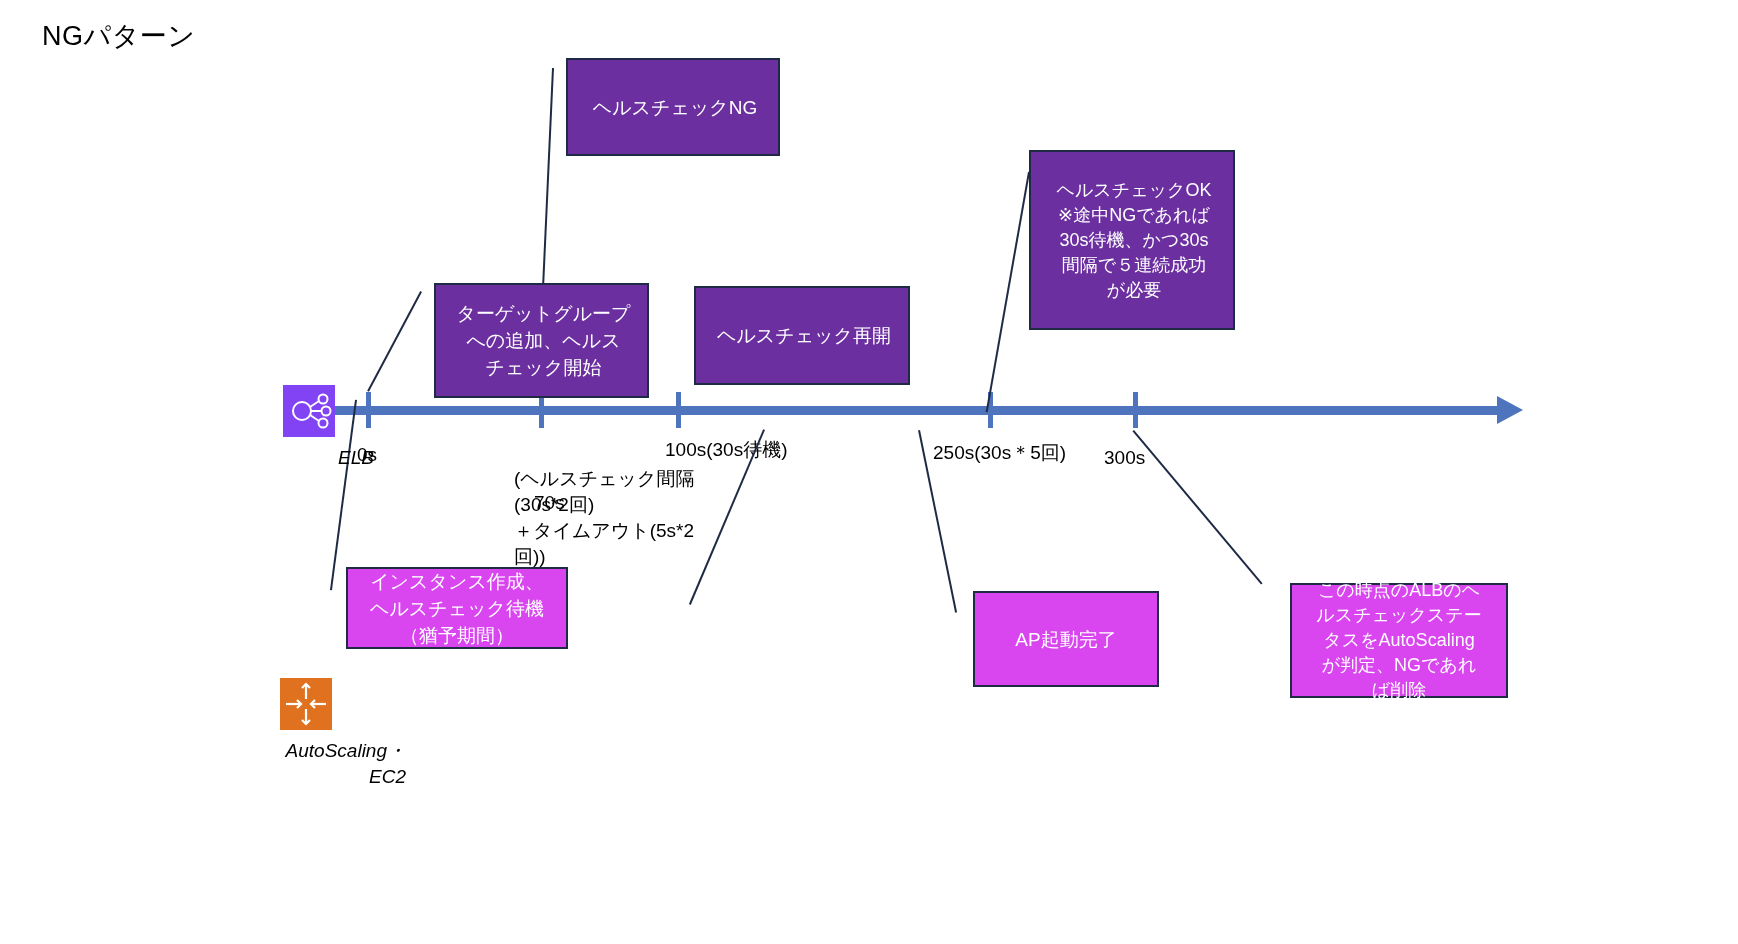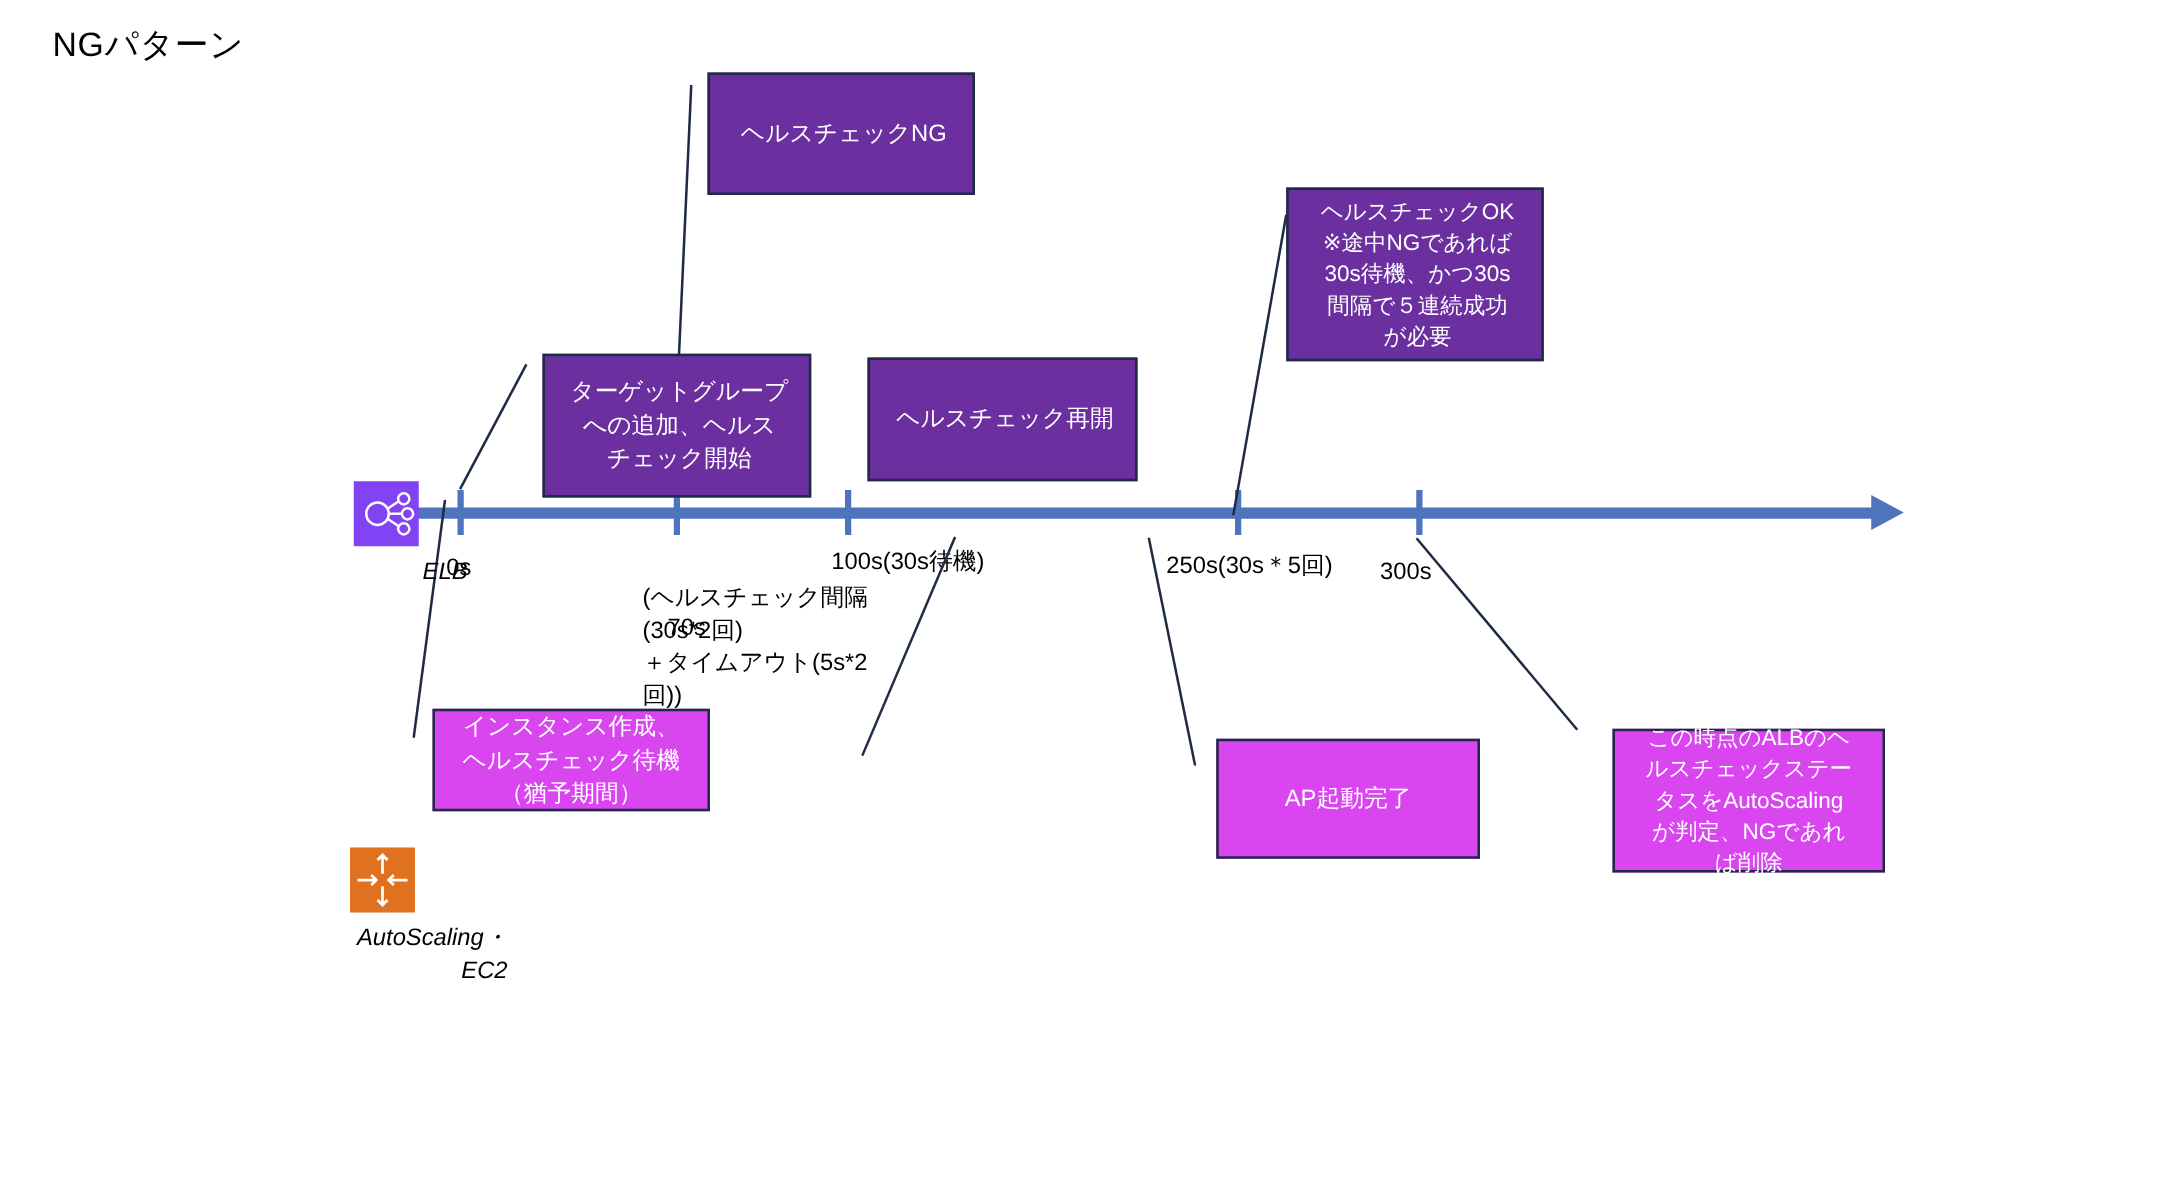--- a/index.html
+++ b/index.html
@@ -165,32 +165,32 @@
   <div class="leader" style="left:1134px; top:430px; width:200px; transform:rotate(50deg);"></div>
 
   <div class="box purple" style="left:566px; top:58px; width:214px; height:98px;">ヘルスチェックNG</div>
 
   <div class="box purple" style="left:434px; top:283px; width:215px; height:115px;">ターゲットグループ
 への追加、ヘルス
 チェック開始</div>
 
   <div class="box purple" style="left:694px; top:286px; width:216px; height:99px;">ヘルスチェック再開</div>
 
-  <div class="box purple" style="left:1029px; top:150px; width:206px; height:139px; font-size:18px; line-height:25px;">ヘルスチェックOK
+  <div class="box purple" style="left:1029px; top:150px; width:206px; height:180px; font-size:18px; line-height:25px;">ヘルスチェックOK
 ※途中NGであれば
 30s待機、かつ30s
 間隔で５連続成功
 が必要</div>
 
   <div class="box orange" style="left:346px; top:567px; width:222px; height:82px;">インスタンス作成、
 ヘルスチェック待機
 （猶予期間）</div>
 
 
-  <div class="box orange" style="left:973px; top:591px; width:211px; height:96px;">AP起動完了</div>
+  <div class="box orange" style="left:973px; top:591px; width:186px; height:96px;">AP起動完了</div>
 
   <div class="box orange" style="left:1290px; top:583px; width:218px; height:115px; font-size:18px; line-height:25px;">この時点のALBのヘ
 ルスチェックステー
 タスをAutoScaling
 が判定、NGであれ
 ば削除</div>
 
   <div class="svc" style="left:244px; top:385px; width:130px;">
     <span class="glyph elb-square">
       <svg viewBox="0 0 52 52" width="52" height="52" aria-hidden="true">

